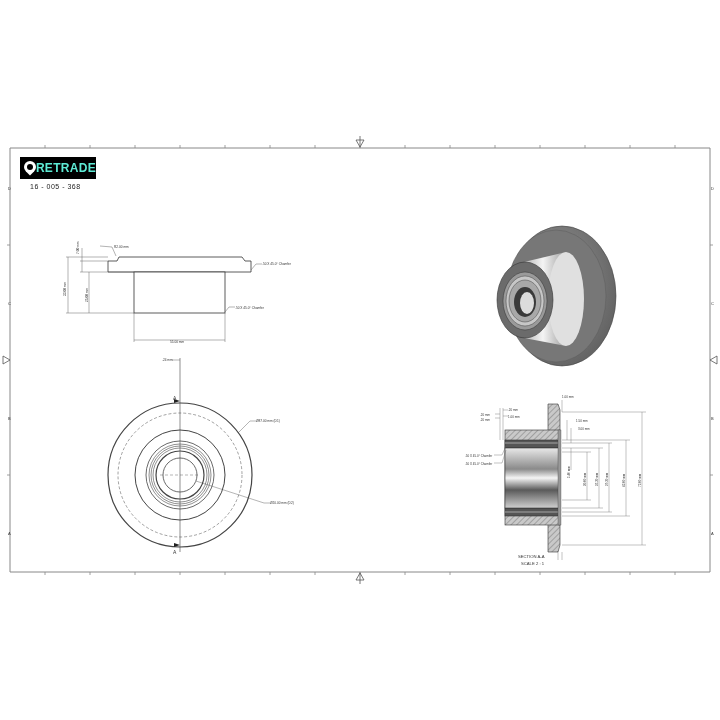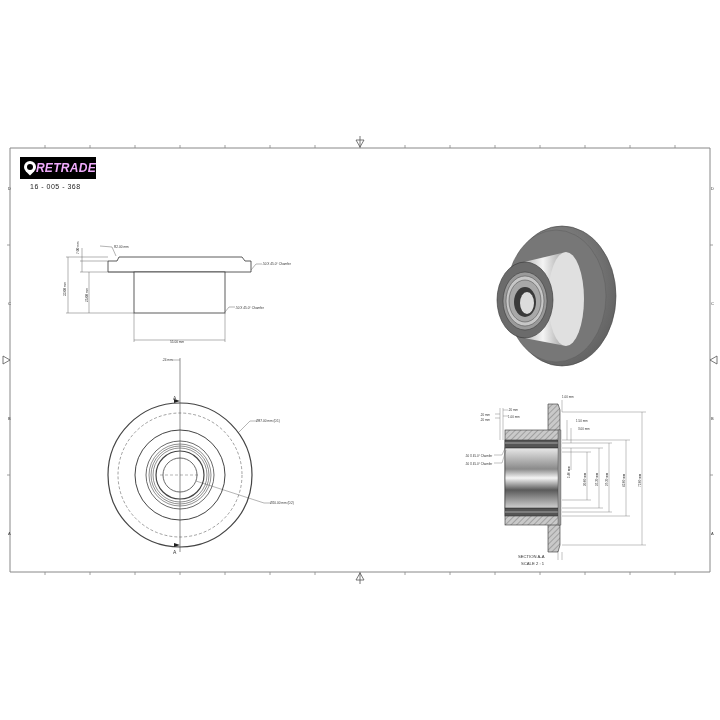--- a/index.html
+++ b/index.html
@@ -3,21 +3,21 @@
 <meta charset="utf-8">
 <style>
   html,body{margin:0;padding:0;background:#ffffff;}
   body{width:720px;height:720px;position:relative;overflow:hidden;font-family:"Liberation Sans",sans-serif;}
   .sheet{position:absolute;left:0;top:0;width:720px;height:720px;}
   svg text{font-family:"Liberation Sans",sans-serif;fill:#333;}
   .logo{position:absolute;left:20px;top:157px;width:76px;height:22px;background:#000;display:flex;align-items:center;padding-left:3px;box-sizing:border-box;}
   .logo-mark{width:14px;height:14px;position:relative;margin-right:2px;}
   .logo-mark .pin{position:absolute;left:1px;top:0;width:12px;height:12px;background:#fff;border-radius:50% 50% 50% 0;transform:rotate(-45deg);}
   .logo-mark .hole{position:absolute;left:4px;top:3px;width:6px;height:6px;background:#000;border-radius:50%;}
-  .logo-text{color:#f0abfc;font-weight:bold;font-size:12px;letter-spacing:0.3px;font-style:italic;}
+  .logo-text{color:#5eead4;font-weight:bold;font-size:12px;letter-spacing:0.3px;}
   .partno{position:absolute;left:30px;top:183px;font-size:7px;color:#222;letter-spacing:0.5px;}
 </style>
 </head>
 <body>
 
 <div class="sheet">
 <svg width="720" height="720" viewBox="0 0 720 720" xmlns="http://www.w3.org/2000/svg">
   <defs>
     <pattern id="hatch" width="4" height="4" patternUnits="userSpaceOnUse" patternTransform="rotate(45)">
       <rect width="4" height="4" fill="#c9c9c9"></rect>

